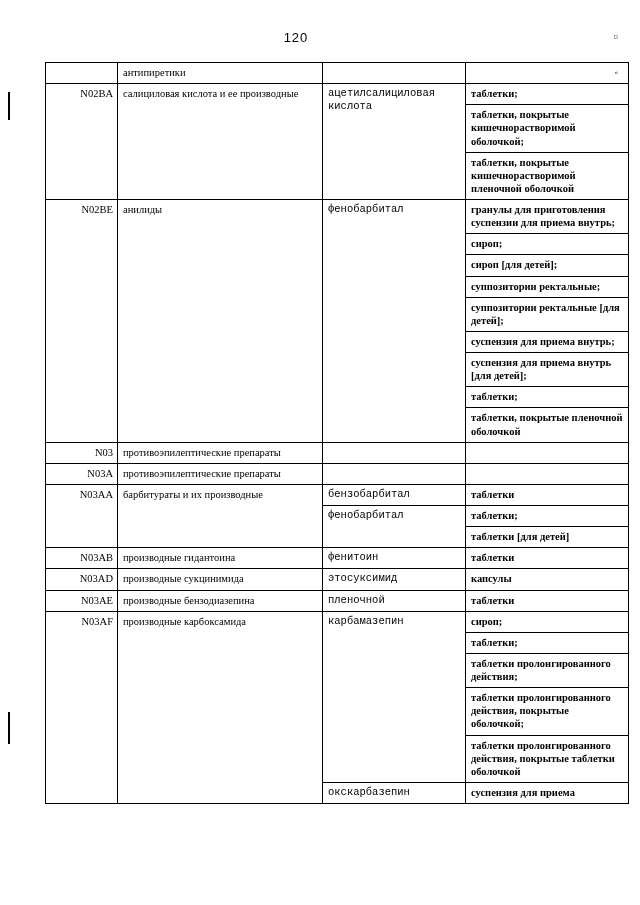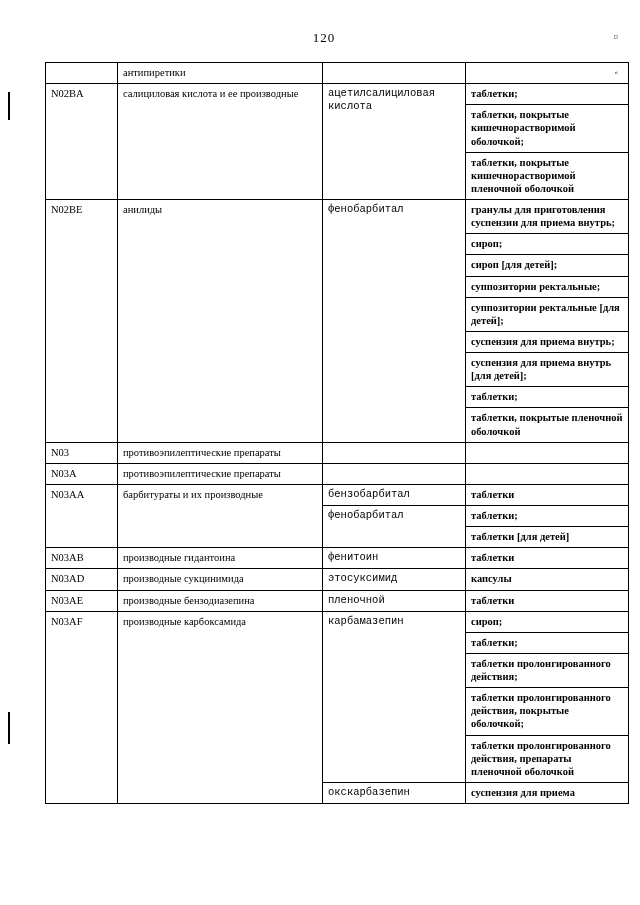--- a/index.html
+++ b/index.html
@@ -20,23 +20,22 @@
     width: 640px;
     height: 905px;
   }
   .page-number {
     position: absolute;
     top: 30px;
     left: 0;
     width: 592px;
     text-align: center;
     font-size: 13px;
-    font-family: Liberation Serif, serif;
+    font-family: Liberation Sans, sans-serif;
     letter-spacing: 1px;
-    margin-left: 28px;
   }
   .corner-mark {
     position: absolute;
     top: 32px;
     right: 22px;
     font-size: 9px;
     color: #222;
   }
   .side-mark {
     position: absolute;
@@ -63,21 +62,21 @@
     table-layout: fixed;
     font-size: 10.5px;
     line-height: 1.25;
     border-radius: 14px;
   }
   table.doc-table td {
     border: 1px solid #000;
     vertical-align: top;
     padding: 3px 4px 4px 5px;
   }
-  td.col-code { width: 62px; }
+  td.col-code { width: 62px; text-align: right; }
   td.col-group { width: 195px; }
   td.col-inn   { width: 133px; font-family: Liberation Mono, monospace; }
   td.col-form  { width: 153px; font-weight: bold; }
 </style>
 </head>
 <body>
 
 <div class="page">
 
   <div class="page-number">120</div>
@@ -198,21 +197,21 @@
       <tr>
         <td class="col-form">таблетки;</td>
       </tr>
       <tr>
         <td class="col-form">таблетки пролонгированного действия;</td>
       </tr>
       <tr>
         <td class="col-form">таблетки пролонгированного действия, покрытые оболочкой;</td>
       </tr>
       <tr>
-        <td class="col-form">таблетки пролонгированного действия, препараты пленочной оболочкой</td>
+        <td class="col-form">таблетки пролонгированного действия, покрытые таблетки оболочкой</td>
       </tr>
       <tr>
         <td class="col-inn">окскарбазепин</td>
         <td class="col-form">суспензия для приема</td>
       </tr>
 
     </tbody>
   </table>
 </div>
 

